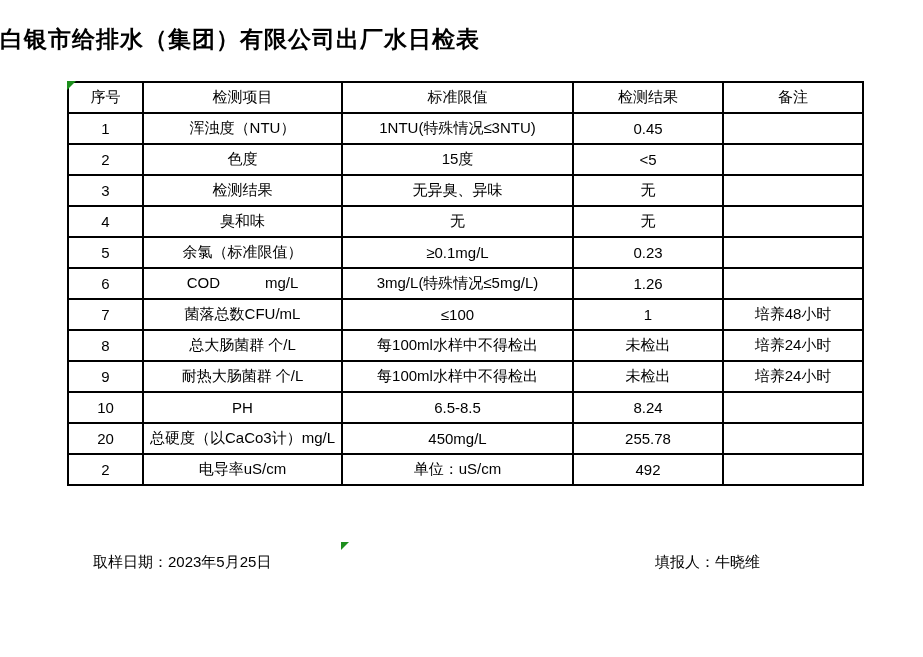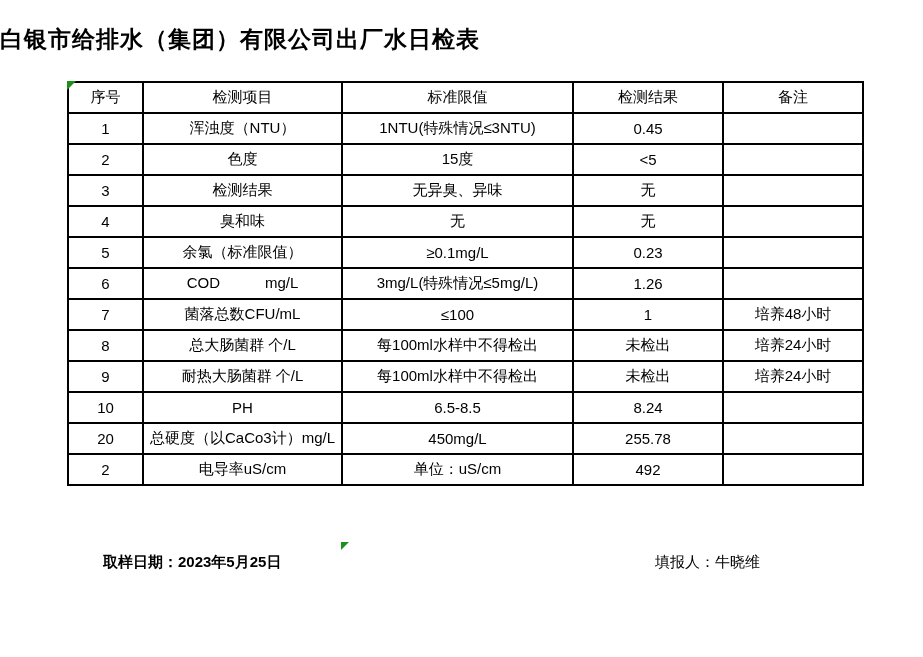--- a/index.html
+++ b/index.html
@@ -65,21 +65,21 @@
   }
   .footer {
     position: absolute;
     top: 553px;
     left: 67px;
     width: 795px;
     height: 24px;
     font-size: 15px;
   }
   .footer span { position: absolute; white-space: nowrap; }
-  .footer .sample-date { left: 36px; font-weight: bold; }
+  .footer .sample-date { left: 26px; }
   .footer .test-date { left: 346px; }
   .footer .reporter { left: 588px; }
 </style>
 </head>
 <body>
 
 <div class="page">
 
   <h1 class="title">白银市给排水（集团）有限公司出厂水日检表</h1>
 

